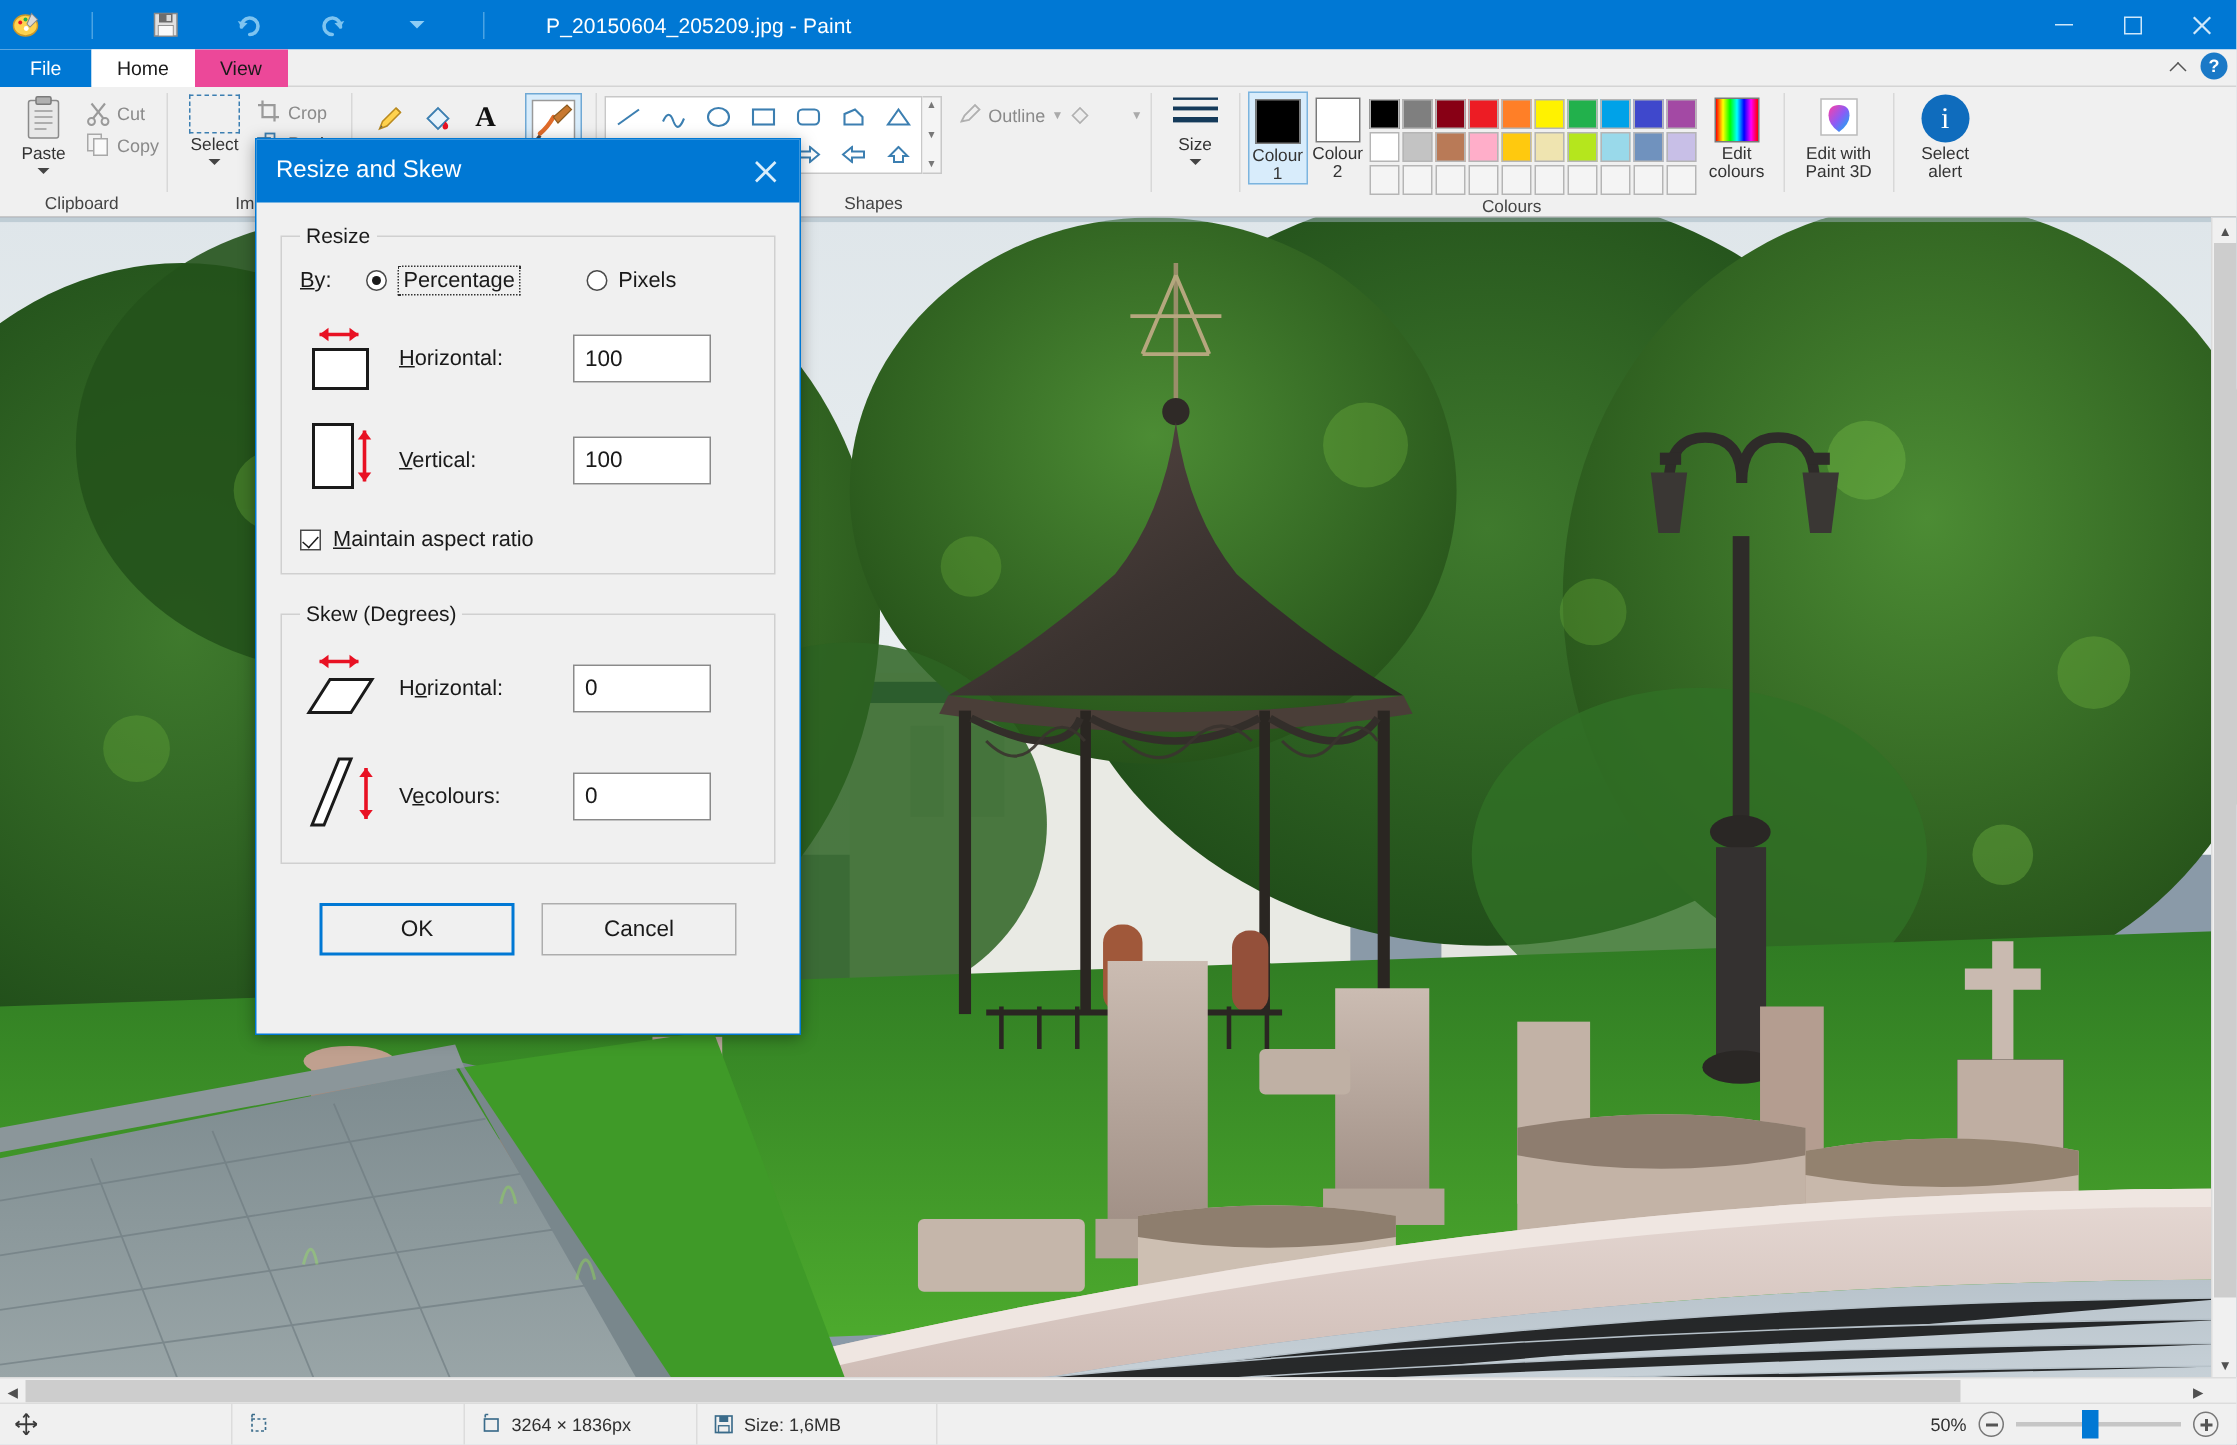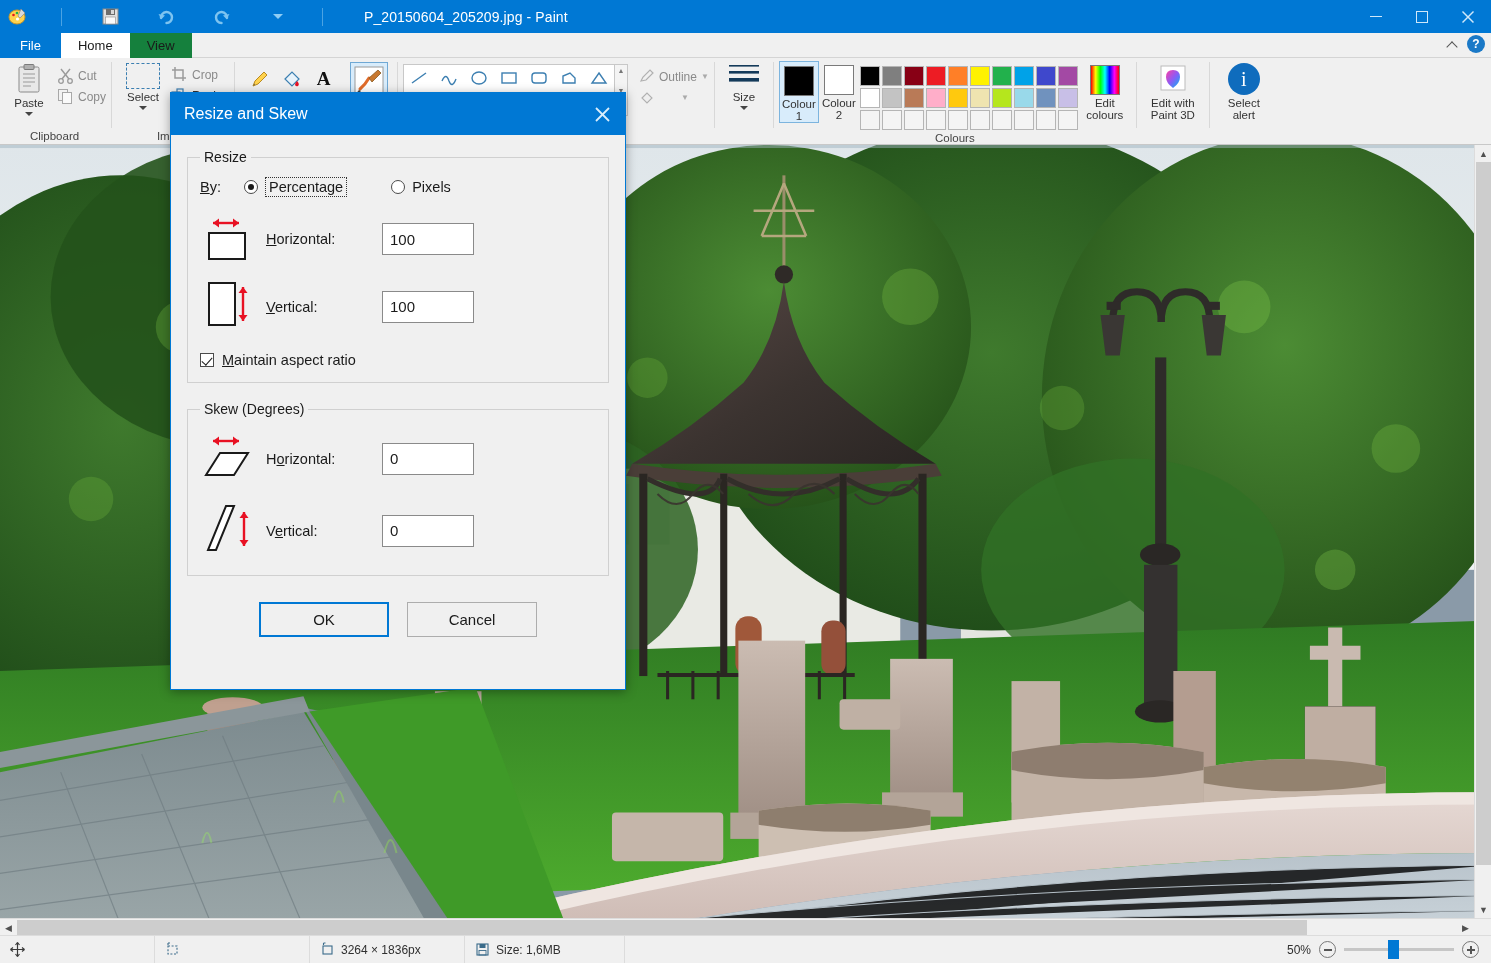--- a/index.html
+++ b/index.html
@@ -36,21 +36,21 @@
   #winbtns { position:absolute; right:0; top:0; display:flex; }
 
   
   #tabstrip {
     position:absolute; top:33px; left:0; width:1491px; height:25px;
     background:#f0f0f0; display:flex; align-items:flex-start;
     border-bottom:1px solid #d4d4d4;
   }
   .tab {
     height:25px; padding:0 17px; display:flex; align-items:center;
-    font-size:13px; color:#1a1a1a; background:#15803d;
+    font-size:13px; color:#1a1a1a; background:#ec4899;
   }
   .tab.file { background:#0078d4; color:#fff; padding:0 20px; }
   .tab.active { background:#fff; }
   #tabright { position:absolute; right:6px; top:2px; display:flex; align-items:center; gap:9px; }
   .chev-up {
     width:11px; height:11px; position:relative;
   }
   .chev-up::before {
     content:''; position:absolute; left:1px; top:4px; width:7px; height:7px;
     border-left:1.4px solid #555; border-top:1.4px solid #555;
@@ -141,21 +141,21 @@
   .stcell { height:28px; display:flex; align-items:center; padding:0 10px; border-right:1px solid #dcdcdc; gap:6px;}
   #zoomarea { margin-left:auto; display:flex;align-items:center; gap:8px; padding-right:12px; height:28px;}
   .circbtn { width:17px;height:17px;border-radius:50%;border:1.2px solid #777; position:relative; }
   .circbtn::before { content:''; position:absolute; left:3.5px; top:7.2px; width:8px;height:1.4px;background:#555;}
   .circbtn.plus::after { content:''; position:absolute; left:7.2px; top:3.5px; width:1.4px;height:8px;background:#555;}
   #zslider { width:110px;height:3px;background:#c6c6c6; position:relative; }
   #zthumb { position:absolute; left:44px; top:-8px; width:11px;height:19px; background:#0078d4; }
 
   
   #dialog {
-    position:absolute; left:170px; top:92px; width:456px; height:598px;
+    position:absolute; left:170px; top:92px; width:364px; height:598px;
     background:#f0f0f0; border:1px solid #0078d4;
     box-shadow:0 2px 10px rgba(0,0,0,.35);
   }
   #dlgtitle {
     height:42px; background:#0078d4; color:#fff; display:flex; align-items:center;
     padding-left:13px; font-size:16px; position:relative;
   }
   #dlgclose { position:absolute; right:0;top:0;width:46px;height:42px;display:flex;align-items:center;justify-content:center;color:#fff;}
   #dlgbody { padding:14px 16px 0 16px; }
   fieldset { border:1px solid #d0d0d0; padding:10px 12px 14px 12px; position:relative; }
@@ -443,21 +443,21 @@
                   <path d="M10 1 L16 7 L13 7 L13 11 L7 11 L7 7 L4 7 Z" fill="none" stroke="#3c7fb1" stroke-width="1.3"></path>
                 </svg>
               </div>
           </div>
           <div class="shapescroll">
             <span>▲</span>
             <span>▼</span>
             <span>▼</span>
           </div>
         </div>
-        <div style="display:flex;flex-direction:column;padding:5px 0 0 8px;">
+        <div style="display:flex;flex-direction:row;padding:5px 0 0 8px;">
           <div class="smrow">
             <svg width="17" height="17" viewBox="0 0 17 17">
               <path d="M3 13 L5 9 L12 2 L15 5 L8 12 Z" fill="none" stroke="#b0b0b0" stroke-width="1.2"></path>
             </svg>
             <span class="lbl">Outline</span>
             <span style="font-size:8px;color:#aaa;">▼</span>
           </div>
           <div class="smrow">
             <svg width="17" height="17" viewBox="0 0 17 17">
               <path d="M4 9 L9 4 L14 9 L9 14 Z" fill="#eee" stroke="#b0b0b0" stroke-width="1.1"></path>
@@ -921,21 +921,21 @@
         <div class="row" style="margin-top:14px;">
           <div style="width:66px;">
             <svg width="54" height="58" viewBox="0 0 54 58">
               <path d="M26 6 L34 6 L16 50 L8 50 Z" fill="#fff" stroke="#1a1a1a" stroke-width="2"></path>
               <path d="M44 12 V46" stroke="#e81123" stroke-width="2.4"></path>
               <path d="M44 12 L39.5 18 L48.5 18 Z" fill="#e81123"></path>
               <path d="M44 46 L39.5 40 L48.5 40 Z" fill="#e81123"></path>
             </svg>
           </div>
           <span class="fl" style="width:116px;">
-            <span>V</span><span class="ul">e</span><span>rtical:</span>
+            <span>V</span><span class="ul">e</span><span>colours:</span>
           </span>
           <input class="txtin" type="text" value="0" style="">
         </div>
       </fieldset>
 
       <div id="dlgbtns">
         <button class="dbtn default">OK</button>
         <button class="dbtn">Cancel</button>
       </div>
     </div>

